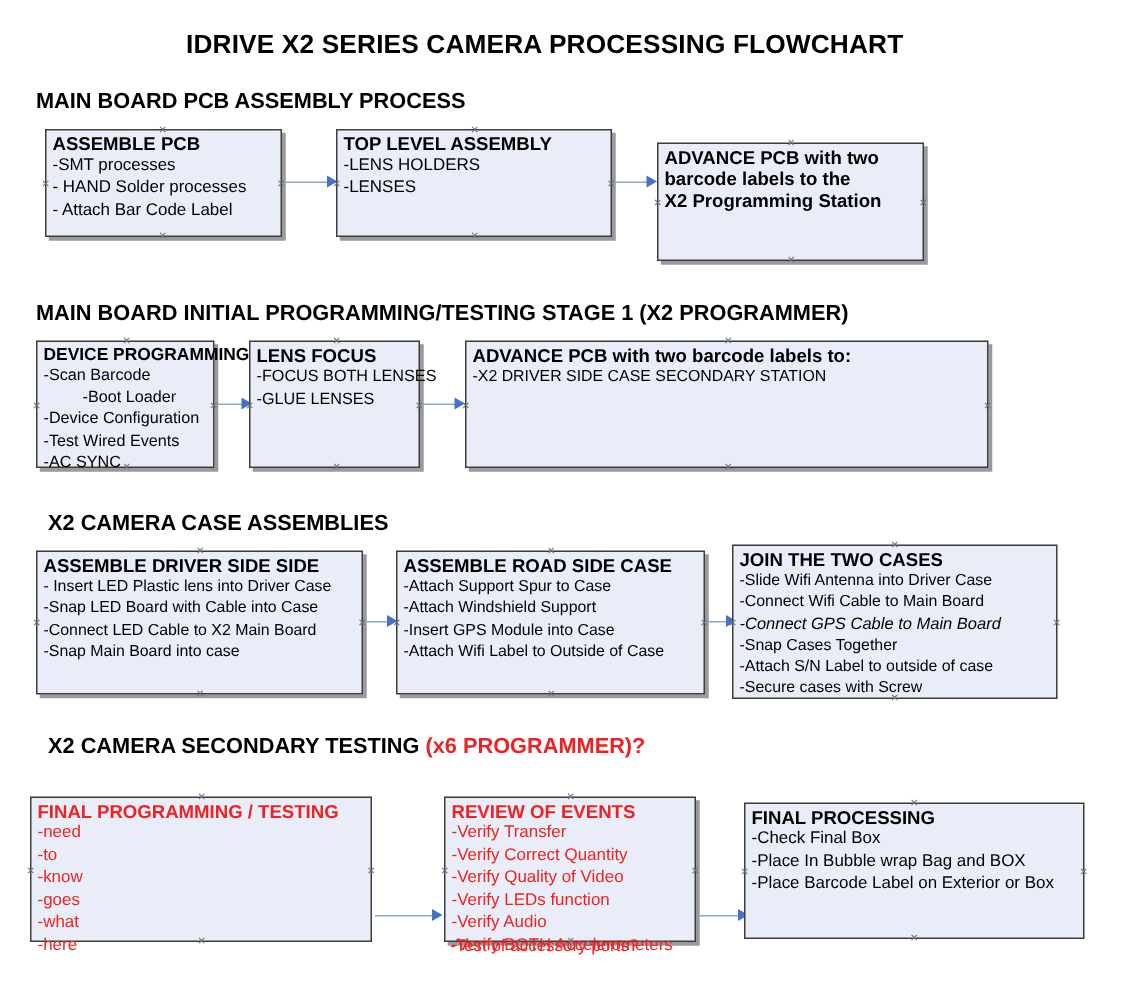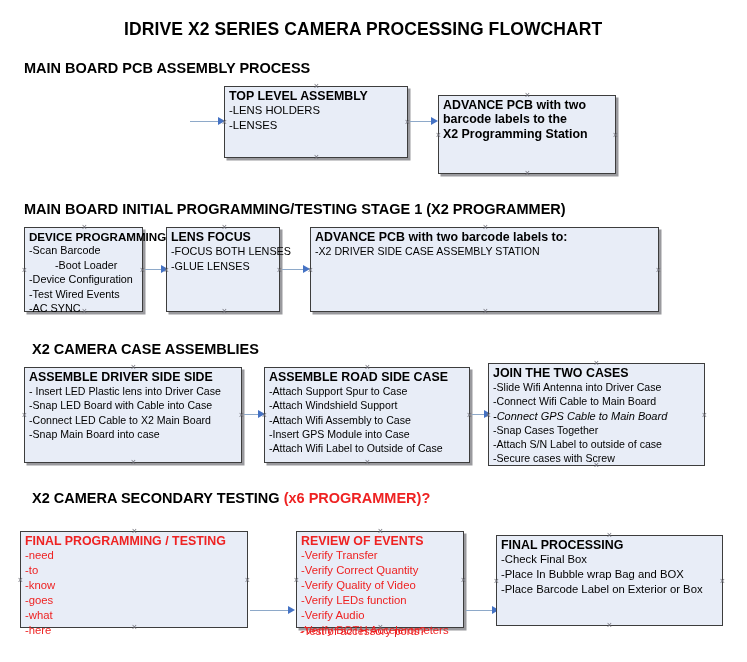--- a/index.html
+++ b/index.html
@@ -94,20 +94,30 @@
 <body>
 
 <div id="canvas">
 
   <div class="doc-title" style="left:124px;top:19px;">IDRIVE X2  SERIES CAMERA PROCESSING FLOWCHART</div>
 
   <div class="section-title" style="left:24px;top:60px;">
     <span>MAIN BOARD PCB ASSEMBLY PROCESS</span>
   </div>
 
+  <div class="box" style="left:30px;top:86px;width:158px;height:72px;">
+    <div class="hdr">ASSEMBLE PCB</div>
+    <div class="line">-SMT processes</div>
+    <div class="line">- HAND Solder processes</div>
+    <div class="line">- Attach Bar Code Label</div>
+    <span class="handle" style="left:74px;top:-4px;"></span>
+    <span class="handle" style="left:74px;bottom:-4px;"></span>
+    <span class="handle" style="left:-4px;top:32px;"></span>
+    <span class="handle" style="right:-4px;top:32px;"></span>
+  </div>
 
   <div class="conn" style="left:190px;top:121px;width:32px;"></div>
   <div class="conn-head" style="left:218px;top:117px;"></div>
 
   <div class="box" style="left:224px;top:86px;width:184px;height:72px;">
     <div class="hdr">TOP LEVEL ASSEMBLY</div>
     <div class="line">-LENS HOLDERS</div>
     <div class="line">-LENSES</div>
     <span class="handle" style="left:88px;top:-4px;"></span>
     <span class="handle" style="left:88px;bottom:-4px;"></span>
@@ -156,21 +166,21 @@
     <span class="handle" style="left:54px;bottom:-4px;"></span>
     <span class="handle" style="left:-4px;top:39px;"></span>
     <span class="handle" style="right:-4px;top:39px;"></span>
   </div>
 
   <div class="conn" style="left:282px;top:269px;width:26px;"></div>
   <div class="conn-head" style="left:303px;top:265px;"></div>
 
   <div class="box" style="left:310px;top:227px;width:349px;height:85px;">
     <div class="hdr">ADVANCE PCB with two barcode labels to:</div>
-    <div class="line" style="font-size:10.6px;">-X2 DRIVER  SIDE  CASE  ASSEMBLY STATION</div>
+    <div class="line" style="font-size:10.6px;">-X2 DRIVER  SIDE  CASE  SECONDARY STATION</div>
     <span class="handle" style="left:171px;top:-4px;"></span>
     <span class="handle" style="left:171px;bottom:-4px;"></span>
     <span class="handle" style="left:-4px;top:39px;"></span>
     <span class="handle" style="right:-4px;top:39px;"></span>
   </div>
 
   <div class="section-title" style="left:32px;top:341px;">
     <span>X2 CAMERA CASE ASSEMBLIES</span>
   </div>
 
@@ -186,21 +196,20 @@
     <span class="handle" style="right:-4px;top:44px;"></span>
   </div>
 
   <div class="conn" style="left:244px;top:414px;width:20px;"></div>
   <div class="conn-head" style="left:258px;top:410px;"></div>
 
   <div class="box" style="left:264px;top:367px;width:206px;height:96px;">
     <div class="hdr">ASSEMBLE ROAD SIDE CASE</div>
     <div class="line" style="font-size:10.6px;">-Attach Support Spur to Case</div>
     <div class="line" style="font-size:10.6px;">-Attach Windshield Support</div>
-    <div class="line" style="font-size:10.6px;">-Attach Wifi Assembly to Case</div>
     <div class="line" style="font-size:10.6px;">-Insert GPS Module into Case</div>
     <div class="line" style="font-size:10.6px;">-Attach Wifi Label to Outside of Case</div>
     <span class="handle" style="left:99px;top:-4px;"></span>
     <span class="handle" style="left:99px;bottom:-4px;"></span>
     <span class="handle" style="left:-4px;top:44px;"></span>
     <span class="handle" style="right:-4px;top:44px;"></span>
   </div>
 
   <div class="conn" style="left:472px;top:414px;width:18px;"></div>
   <div class="conn-head" style="left:484px;top:410px;"></div>

